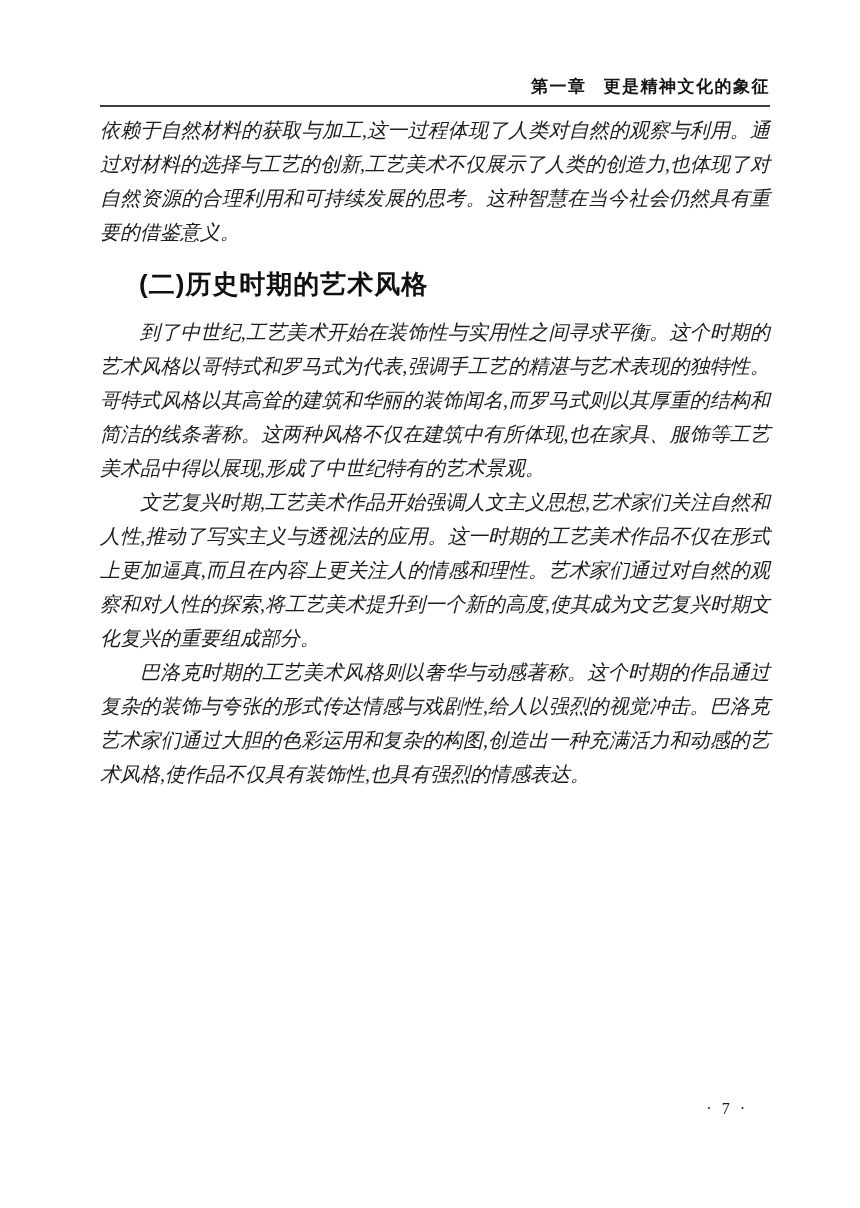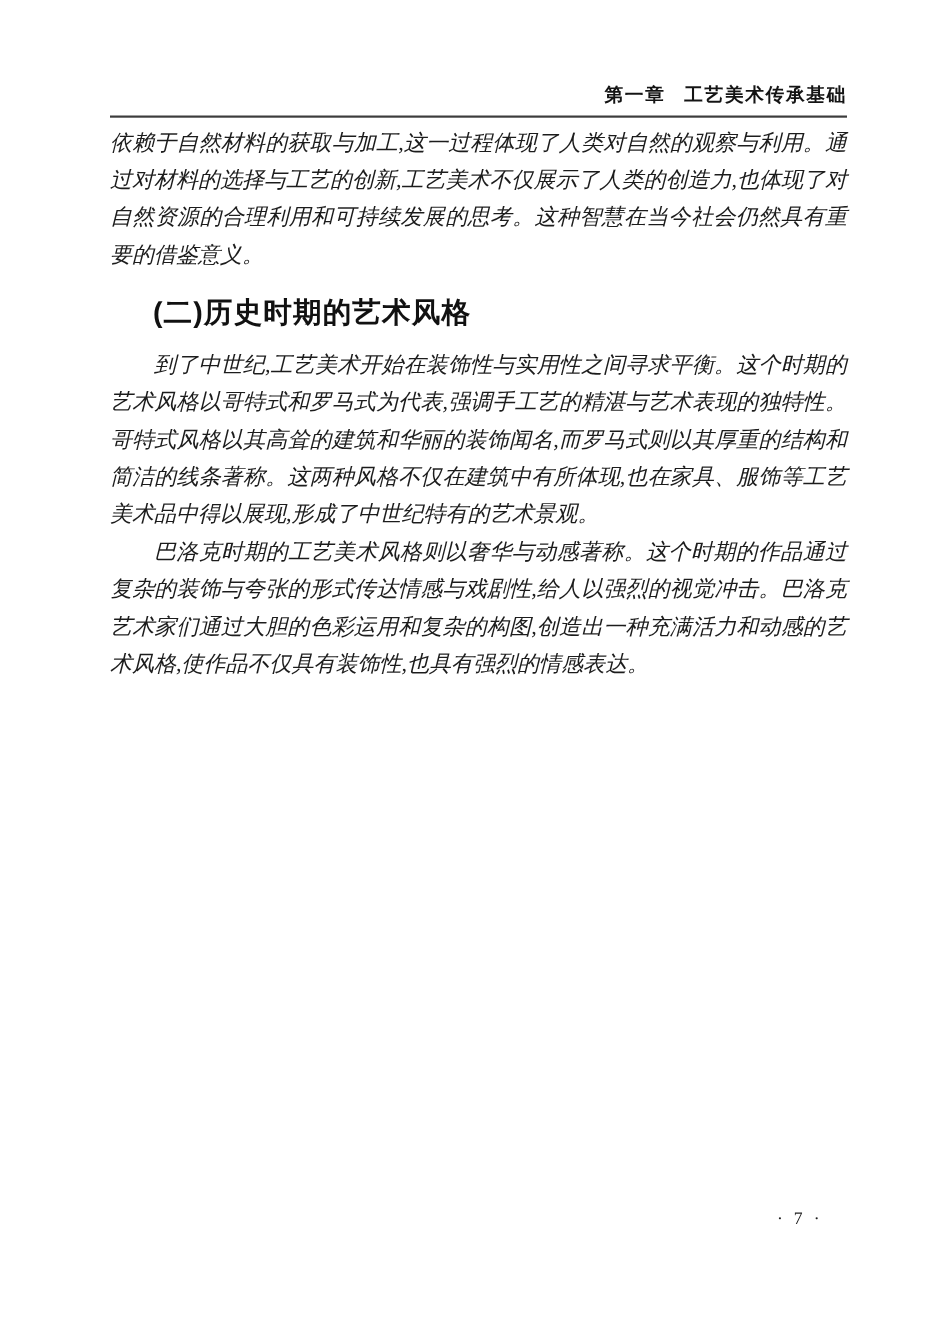--- a/index.html
+++ b/index.html
@@ -88,30 +88,31 @@
   }
 </style>
 </head>
 <body>
 
 <div class="page">
   <div class="text-col">
 
     <header class="page-header">
       <div class="header-line">
-        <span>第一章</span><span class="chapter-gap"></span><span>工艺美术传承基础</span>
+        <span>第一章</span><span class="chapter-gap"></span><span>更是精神文化的象征</span>
       </div>
       <div class="header-rule"></div>
     </header>
 
     <main class="body-text">
       <p class="continuation">依赖于自然材料的获取与加工,这一过程体现了人类对自然的观察与利用。通过对材料的选择与工艺的创新,工艺美术不仅展示了人类的创造力,也体现了对自然资源的合理利用和可持续发展的思考。这种智慧在当今社会仍然具有重要的借鉴意义。</p>
 
       <h2 class="section-heading">(二)历史时期的艺术风格</h2>
 
       <p>到了中世纪,工艺美术开始在装饰性与实用性之间寻求平衡。这个时期的艺术风格以哥特式和罗马式为代表,强调手工艺的精湛与艺术表现的独特性。哥特式风格以其高耸的建筑和华丽的装饰闻名,而罗马式则以其厚重的结构和简洁的线条著称。这两种风格不仅在建筑中有所体现,也在家具、服饰等工艺美术品中得以展现,形成了中世纪特有的艺术景观。</p>
+      <p>文艺复兴时期,工艺美术作品开始强调人文主义思想,艺术家们关注自然和人性,推动了写实主义与透视法的应用。这一时期的工艺美术作品不仅在形式上更加逼真,而且在内容上更关注人的情感和理性。艺术家们通过对自然的观察和对人性的探索,将工艺美术提升到一个新的高度,使其成为文艺复兴时期文化复兴的重要组成部分。</p>
       <p>巴洛克时期的工艺美术风格则以奢华与动感著称。这个时期的作品通过复杂的装饰与夸张的形式传达情感与戏剧性,给人以强烈的视觉冲击。巴洛克艺术家们通过大胆的色彩运用和复杂的构图,创造出一种充满活力和动感的艺术风格,使作品不仅具有装饰性,也具有强烈的情感表达。</p>
     </main>
 
   </div>
 
   <div class="page-number">· 7 ·</div>
 </div>
 
 </body></html>

